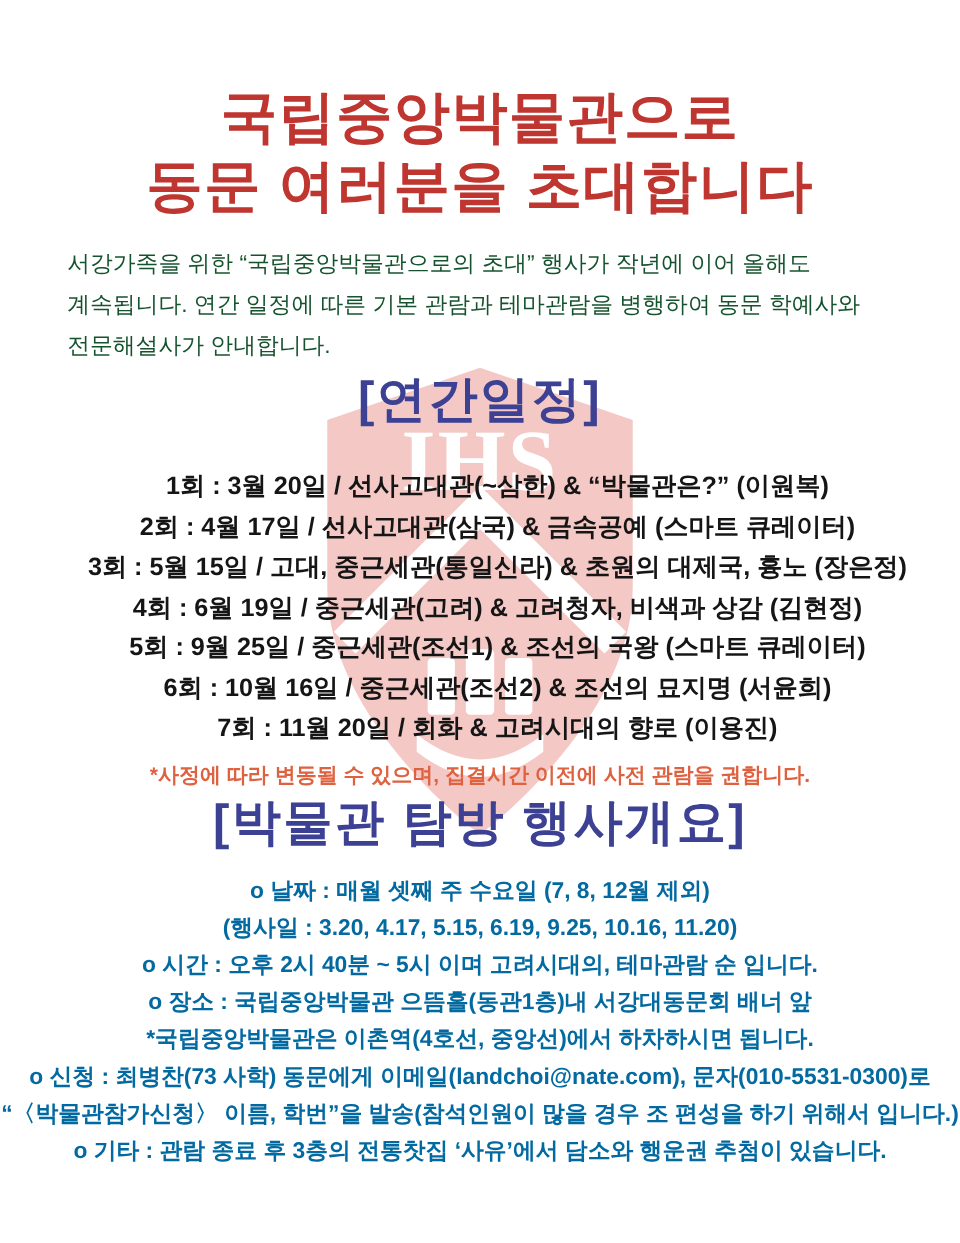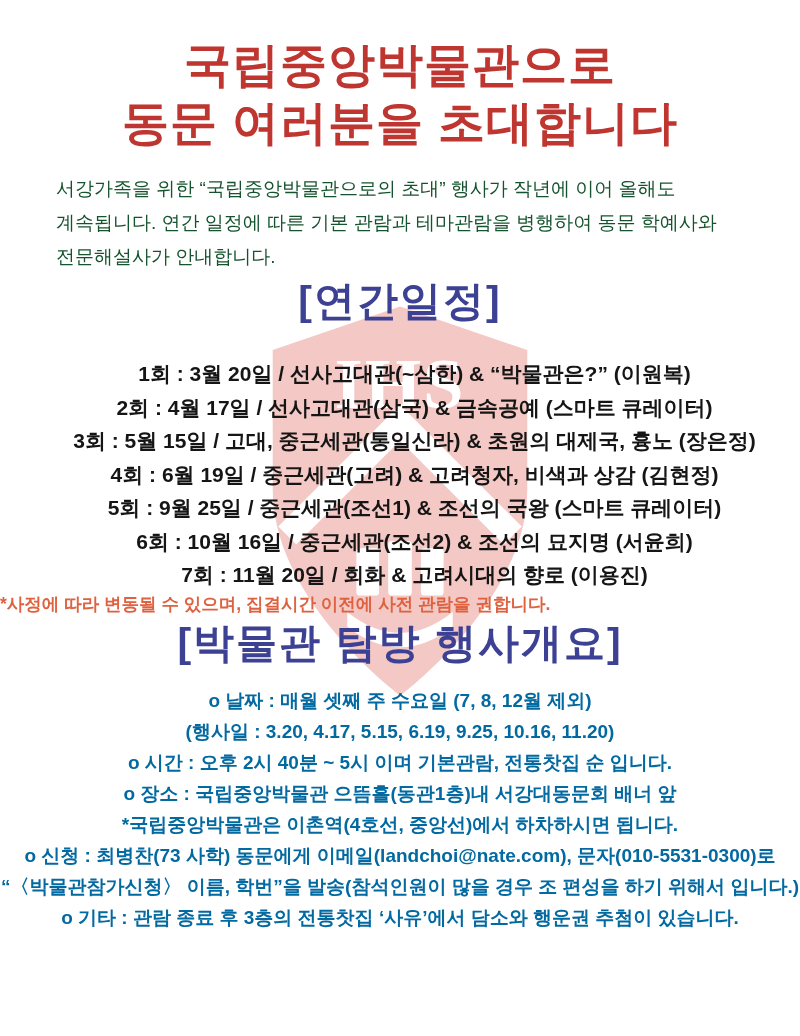--- a/index.html
+++ b/index.html
@@ -15,21 +15,21 @@
   
   .watermark{
     position:absolute;
     left:262px;top:301px;
     width:276px;height:400px;
     z-index:0;
     pointer-events:none;
   }
   
   .title{
-    margin-top:36px;
+    margin-top:68px;
     text-align:center;
     color:#bf352f;
     font-size:47px;
     font-weight:800;
     line-height:58px;
     letter-spacing:1px;
   }
   
   .intro{
     width:688px;
@@ -53,21 +53,22 @@
   .schedule{
     margin-top:28px;
     text-align:center;
     font-size:21px;
     line-height:33.5px;
     font-weight:600;
     color:#151515;
     padding-left:29px;
   }
   .schedule-note{
-    text-align:left;
+    margin-top:10px;
+    text-align:center;
     color:#df6240;
     font-size:17.5px;
     font-weight:600;
   }
   
   .overview{
     margin-top:14px;
     text-align:center;
     font-size:19px;
     line-height:31px;
@@ -111,21 +112,21 @@
     <div>7회 : 11월 20일 / 회화 &amp; 고려시대의 향로 (이용진)</div>
   </div>
 
   <div class="schedule-note">*사정에 따라 변동될 수 있으며, 집결시간 이전에 사전 관람을 권합니다.</div>
 
   <div class="section-heading heading-2">[박물관 탐방 행사개요]</div>
 
   <div class="overview">
     <div>o 날짜 : 매월 셋째 주 수요일 (7, 8, 12월 제외)</div>
     <div>(행사일 : 3.20, 4.17, 5.15, 6.19, 9.25, 10.16, 11.20)</div>
-    <div>o 시간 : 오후 2시 40분 ~ 5시 이며 기본관람, 전통찻집 순 입니다.</div>
+    <div>o 시간 : 오후 2시 40분 ~ 5시 이며 고려시대의, 테마관람 순 입니다.</div>
     <div>o 장소 : 국립중앙박물관 으뜸홀(동관1층)내 서강대동문회 배너 앞</div>
     <div>*국립중앙박물관은 이촌역(4호선, 중앙선)에서 하차하시면 됩니다.</div>
     <div>o 신청 : 최병찬(73 사학) 동문에게 이메일(landchoi@nate.com), 문자(010-5531-0300)로</div>
     <div>“〈박물관참가신청〉 이름, 학번”을 발송(참석인원이 많을 경우 조 편성을 하기 위해서 입니다.)</div>
     <div>o 기타 : 관람 종료 후 3층의 전통찻집 ‘사유’에서 담소와 행운권 추첨이 있습니다.</div>
   </div>
 
 </div>
 
 </body></html>

